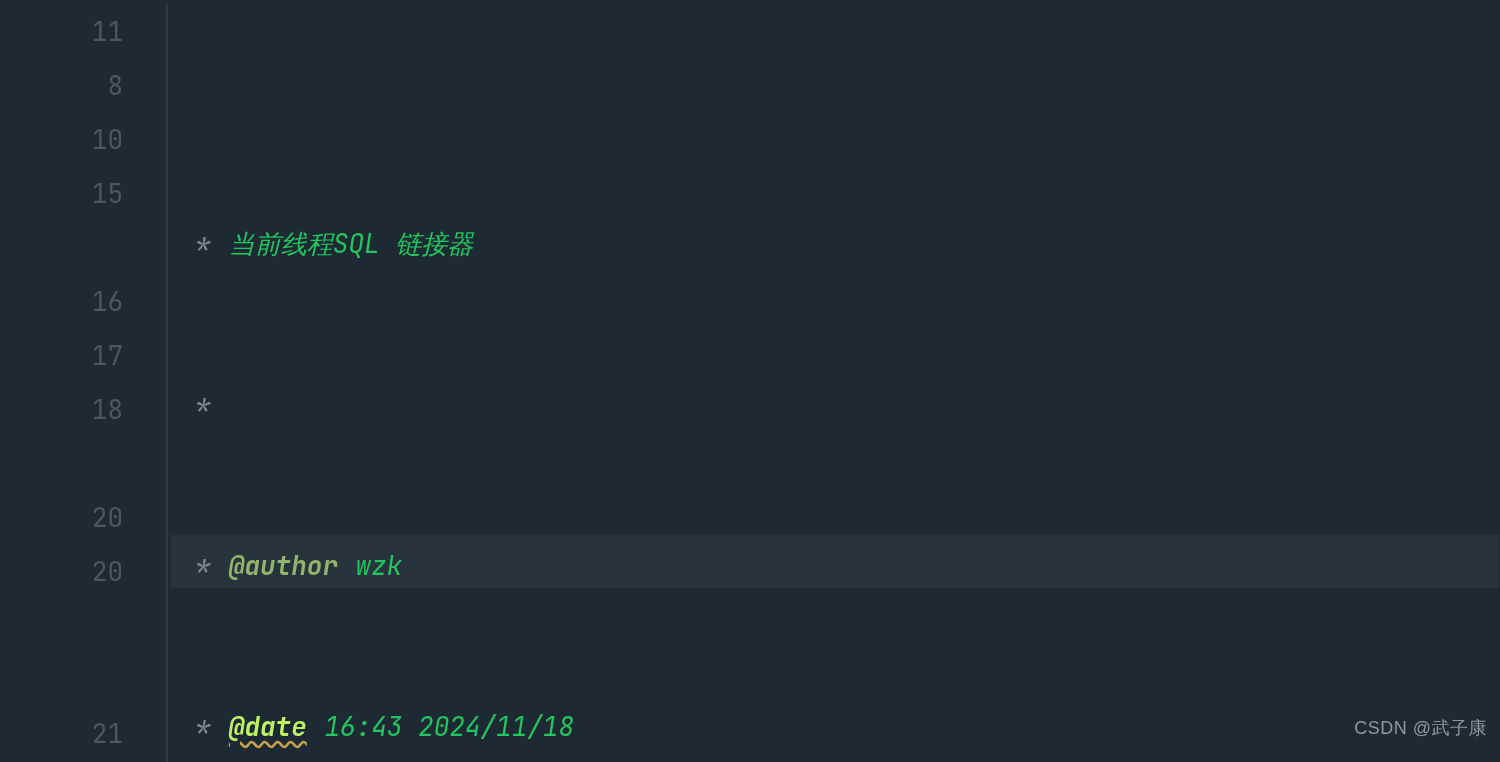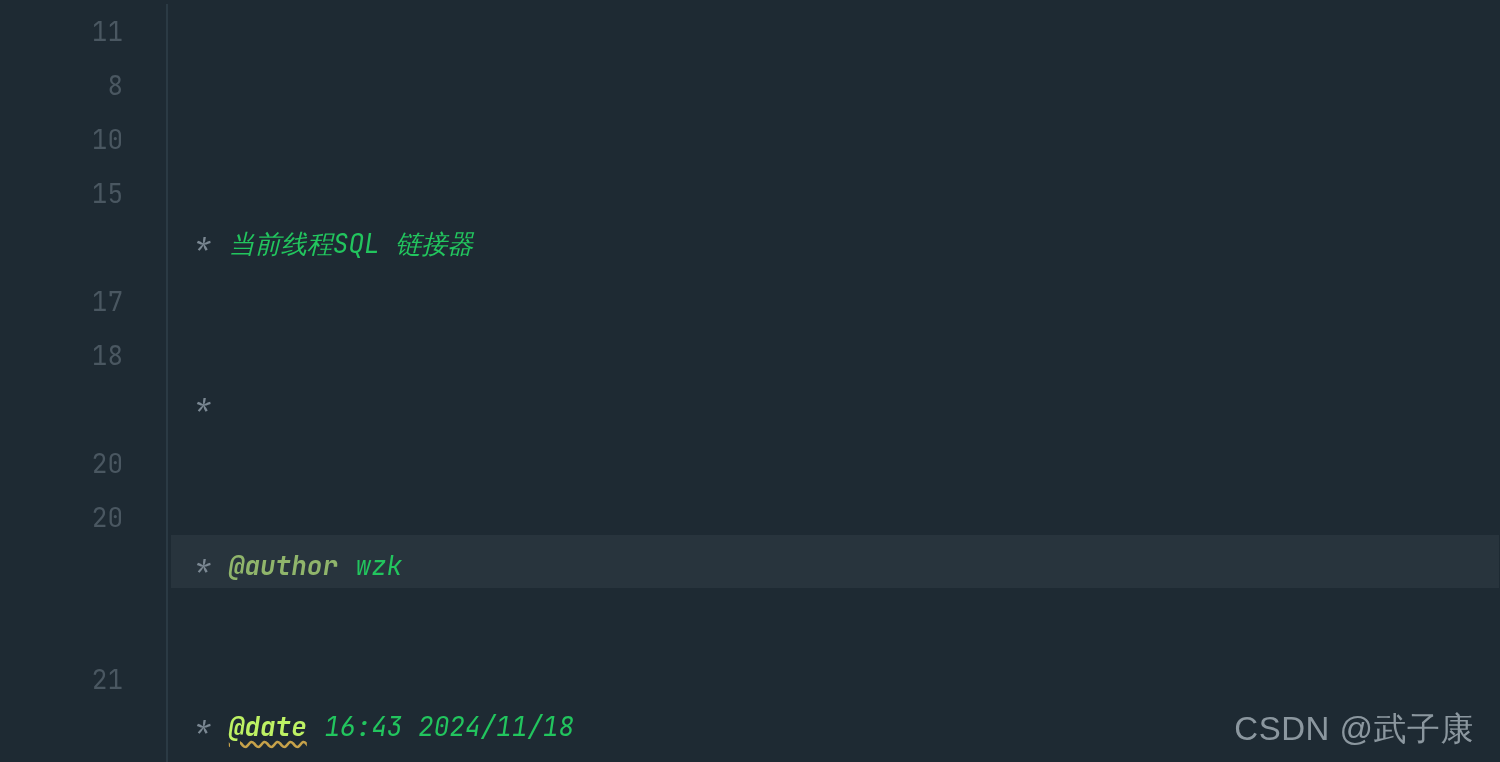--- a/index.html
+++ b/index.html
@@ -47,40 +47,41 @@
     background: #28343d;
     z-index: 0;
   }
   .row > span { white-space: pre; }
   .c-comment { color: #22c55e; font-style: italic; }
   .c-star { color: #7b8893; font-style: italic; }
   .c-tag { color: #90b56b; font-style: italic; font-weight: 600; }
   .c-tag-warn { color: #bef264; font-style: italic; font-weight: 600; text-decoration: underline wavy #c7a24a; text-underline-offset: 4px; }
   .watermark {
     position: absolute;
-    right: 25px;
+    right: 12px;
     bottom: 8px;
     color: #9faab2;
     font-family: -apple-system, "Segoe UI", Arial, sans-serif;
-    font-size: 33px;
+    font-size: 18px;
     opacity: 0.85;
     letter-spacing: 0.5px;
   }
   .z1 { position: relative; z-index: 1; }
 </style>
 </head>
 <body>
 
 <div class="editor">
   <div class="gutter">
     <div class="ln">11</div>
     <div class="ln">8</div>
     <div class="ln">10</div>
     <div class="ln">15</div>
     <div class="empty"></div>
+    <div class="ln">16</div>
     <div class="ln">17</div>
     <div class="ln">18</div>
     <div class="empty"></div>
     <div class="ln">20</div>
     <div class="ln">20</div>
     <div class="empty"></div>
     <div class="empty"></div>
     <div class="ln">21</div>
   </div>
 

